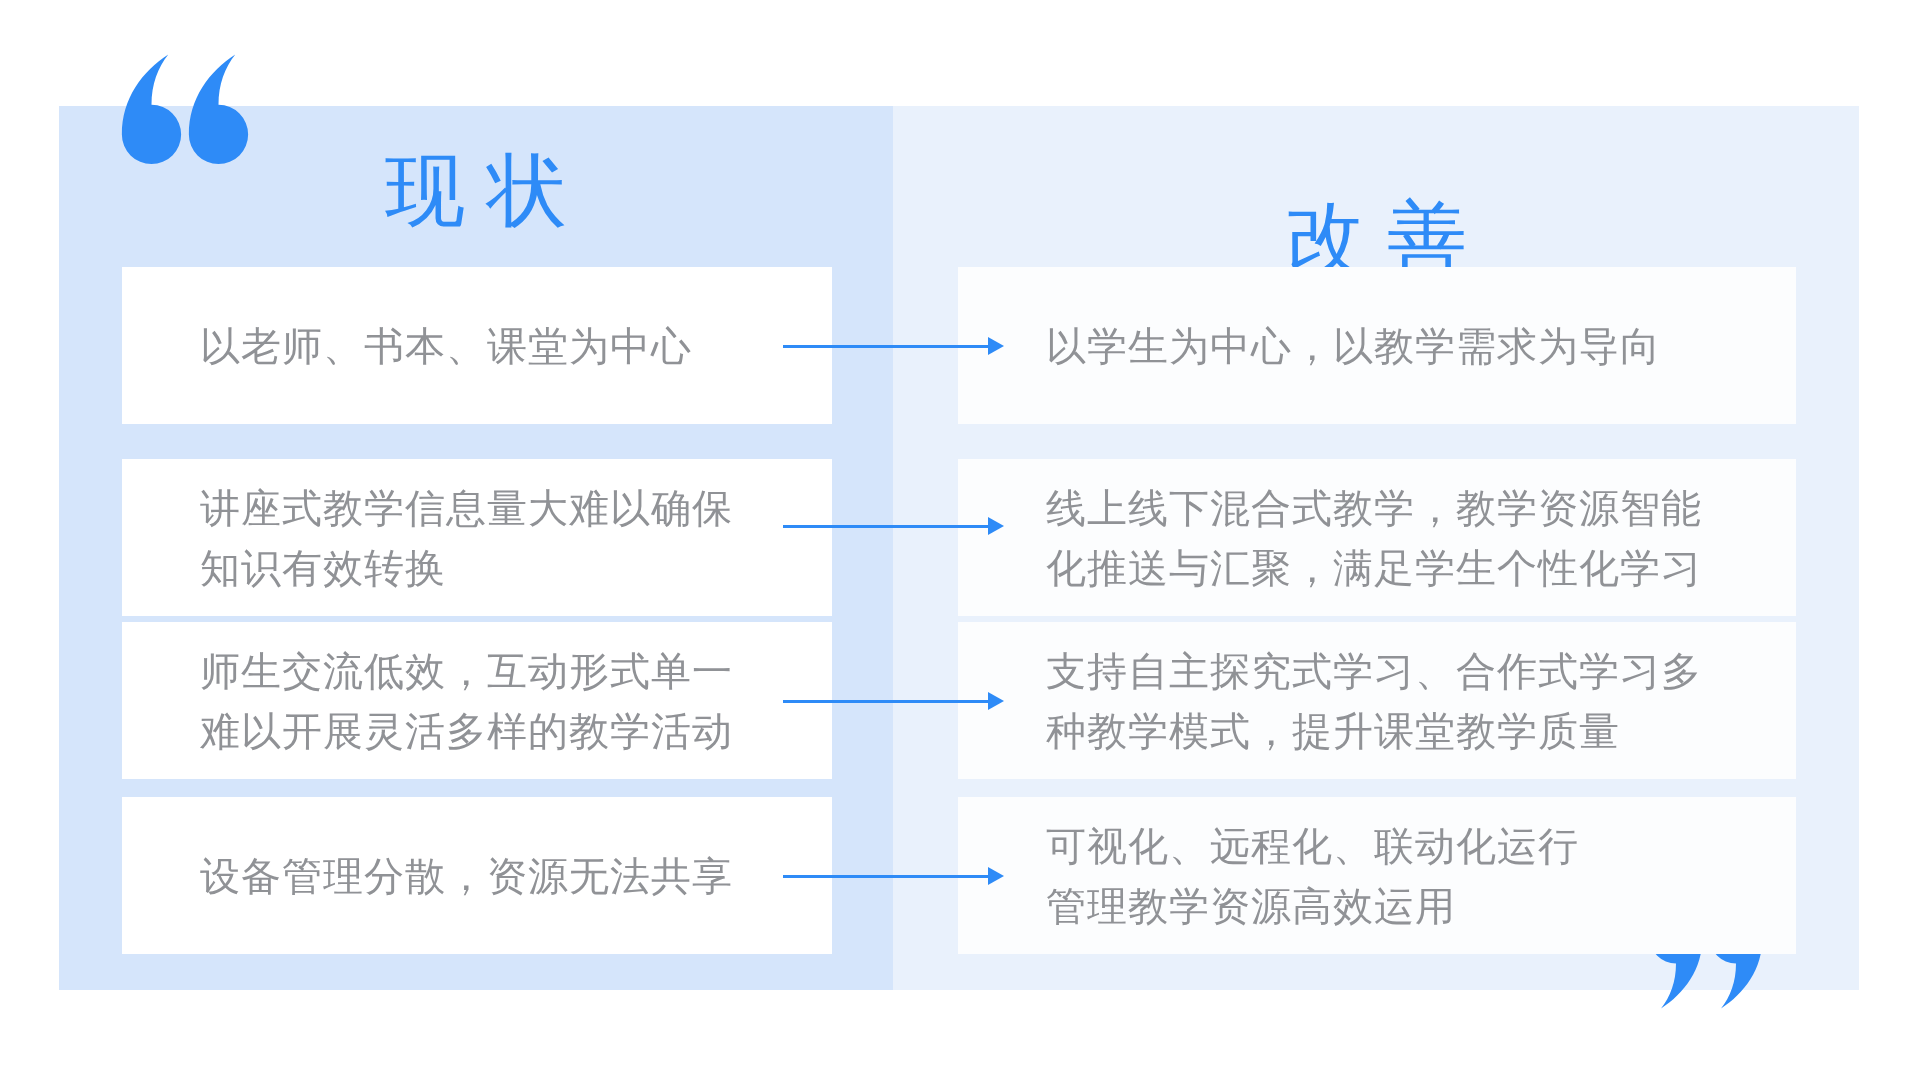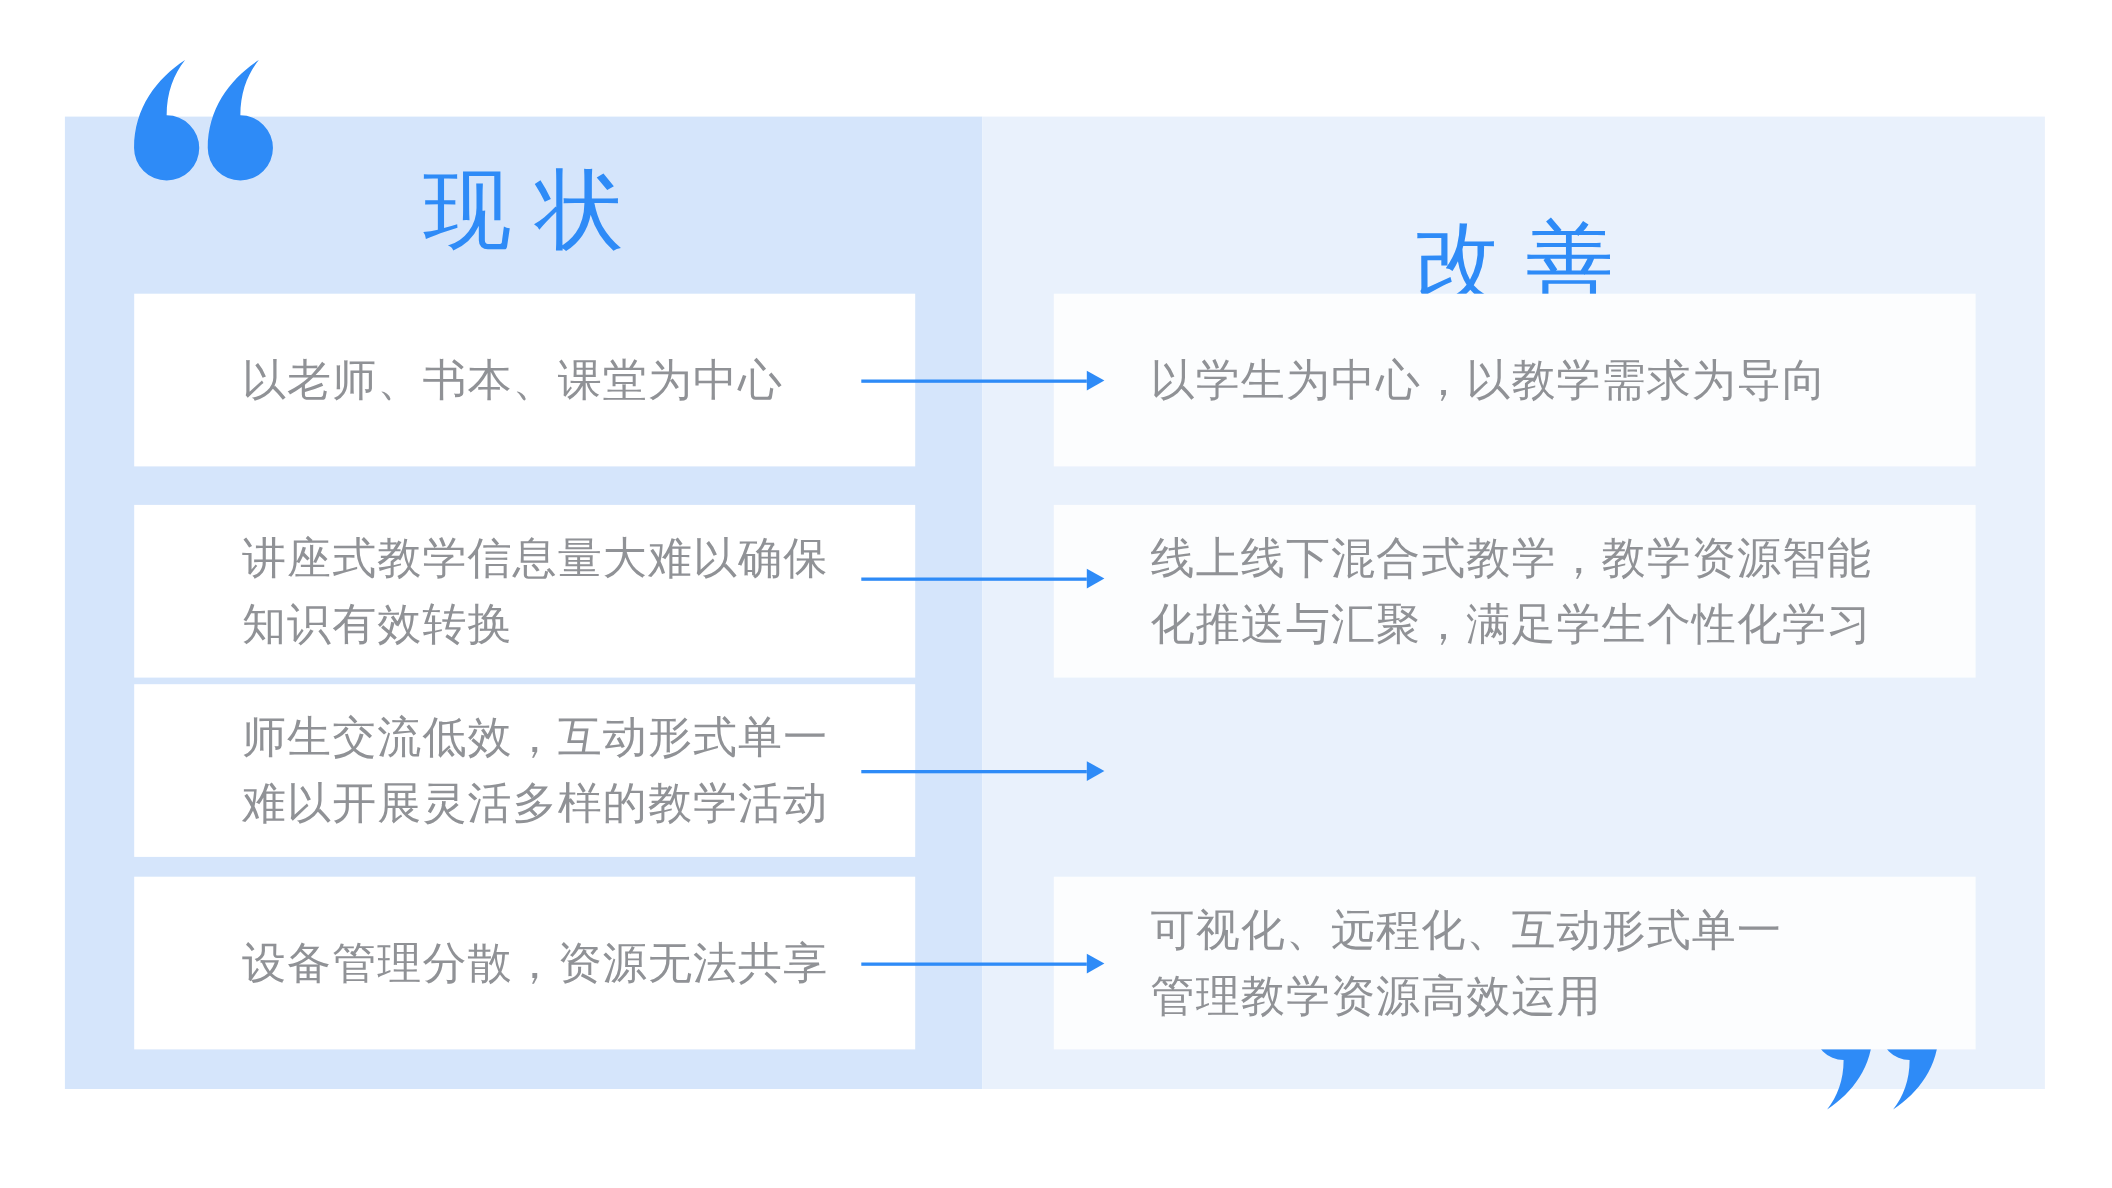--- a/index.html
+++ b/index.html
@@ -30,21 +30,21 @@
   .col-title.right { left: 893px; width: 966px; margin-top: 48px; }
 
   
   .card {
     position: absolute;
     display: flex;
     flex-direction: column;
     justify-content: center;
     align-items: flex-start;
   }
-  .card.left-card  { left: 122px; width: 710px; background: #ffffff; padding-left: 98px; }
+  .card.left-card  { left: 122px; width: 710px; background: #ffffff; padding-left: 78px; }
   .card.right-card { left: 958px; width: 838px; background: #fcfdfe; padding-left: 88px; }
   .row-0 { top: 267px; height: 157px; }
   .row-1 { top: 447px; height: 157px; margin-top: 12px; }
   .row-2 { top: 622px; height: 157px; }
   .row-3 { top: 797px; height: 157px; }
   .card .line {
     font-size: 40px;
     line-height: 60px;
     color: #909296;
     white-space: nowrap;
@@ -119,22 +119,26 @@
     <div class="line">设备管理分散，资源无法共享</div>
   </div>
 
   <div class="card right-card row-0">
     <div class="line">以学生为中心，以教学需求为导向</div>
   </div>
   <div class="card right-card row-1">
     <div class="line">线上线下混合式教学，教学资源智能</div>
     <div class="line">化推送与汇聚，满足学生个性化学习</div>
   </div>
+  <div class="card right-card row-2">
+    <div class="line">支持自主探究式学习、合作式学习多</div>
+    <div class="line">种教学模式，提升课堂教学质量</div>
+  </div>
   <div class="card right-card row-3">
-    <div class="line">可视化、远程化、互动形式单一</div>
+    <div class="line">可视化、远程化、联动化运行</div>
     <div class="line">管理教学资源高效运用</div>
   </div>
 
   <div class="arrow arrow-0">
     <span class="shaft"></span>
     <span class="head"></span>
   </div>
   <div class="arrow arrow-1">
     <span class="shaft"></span>
     <span class="head"></span>

